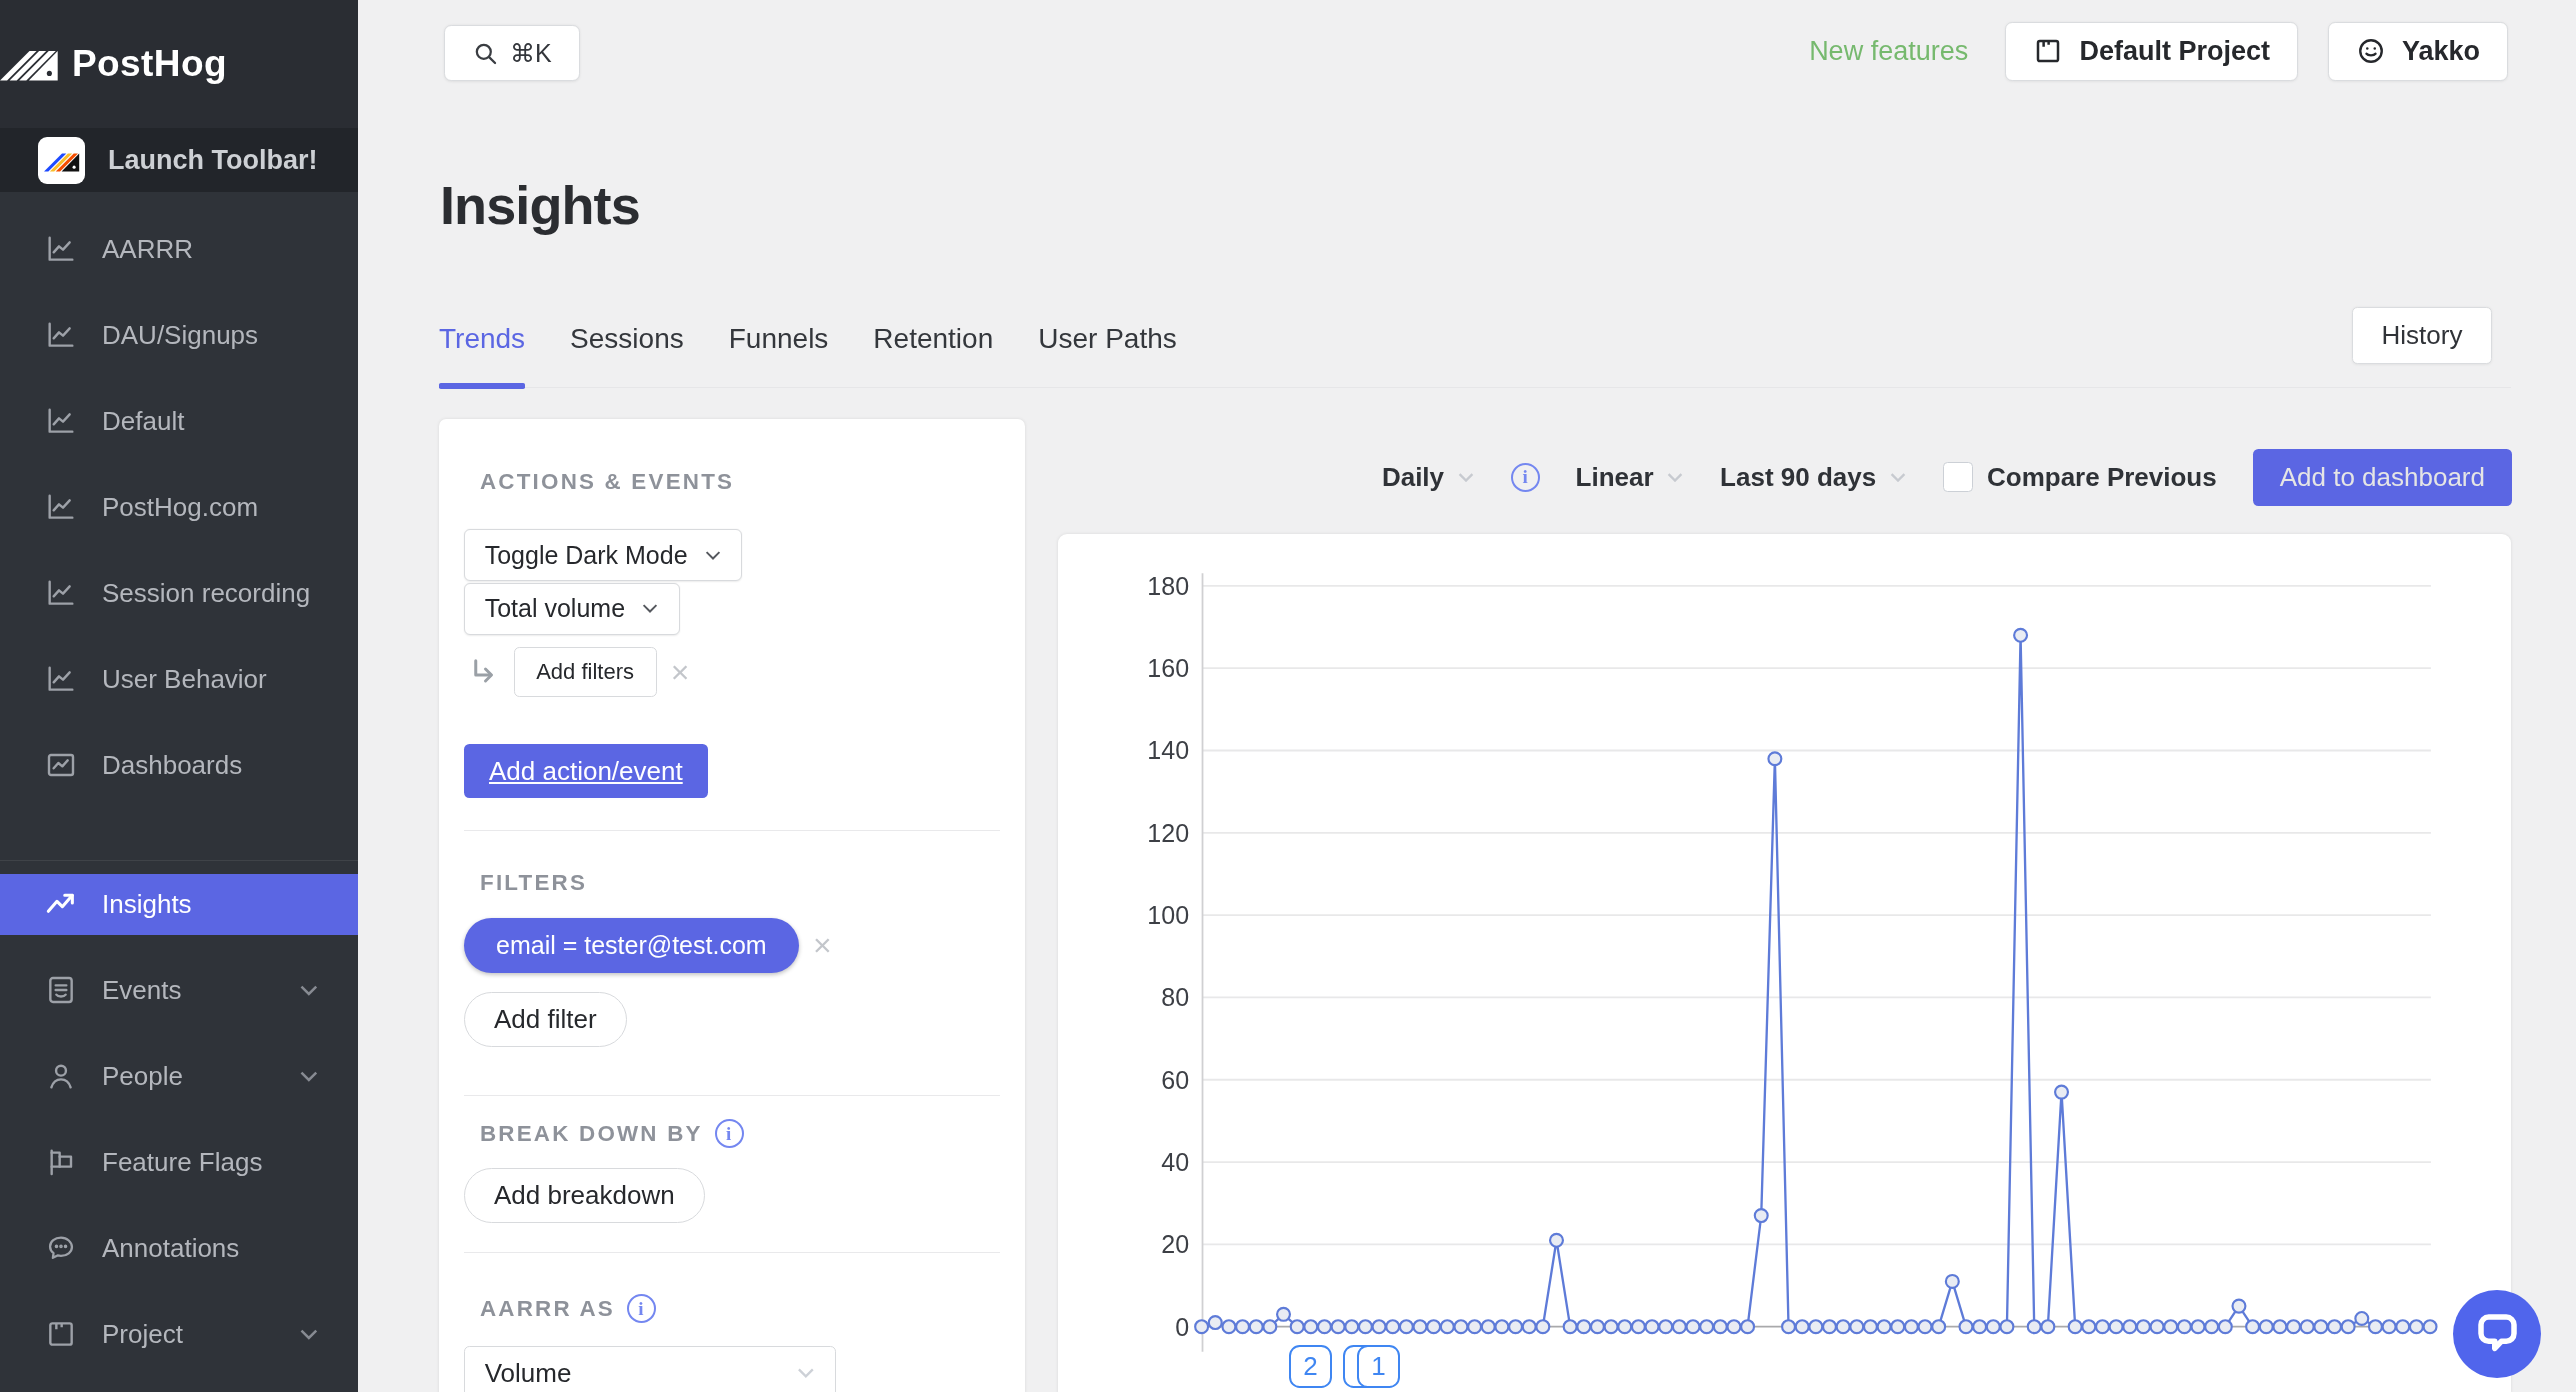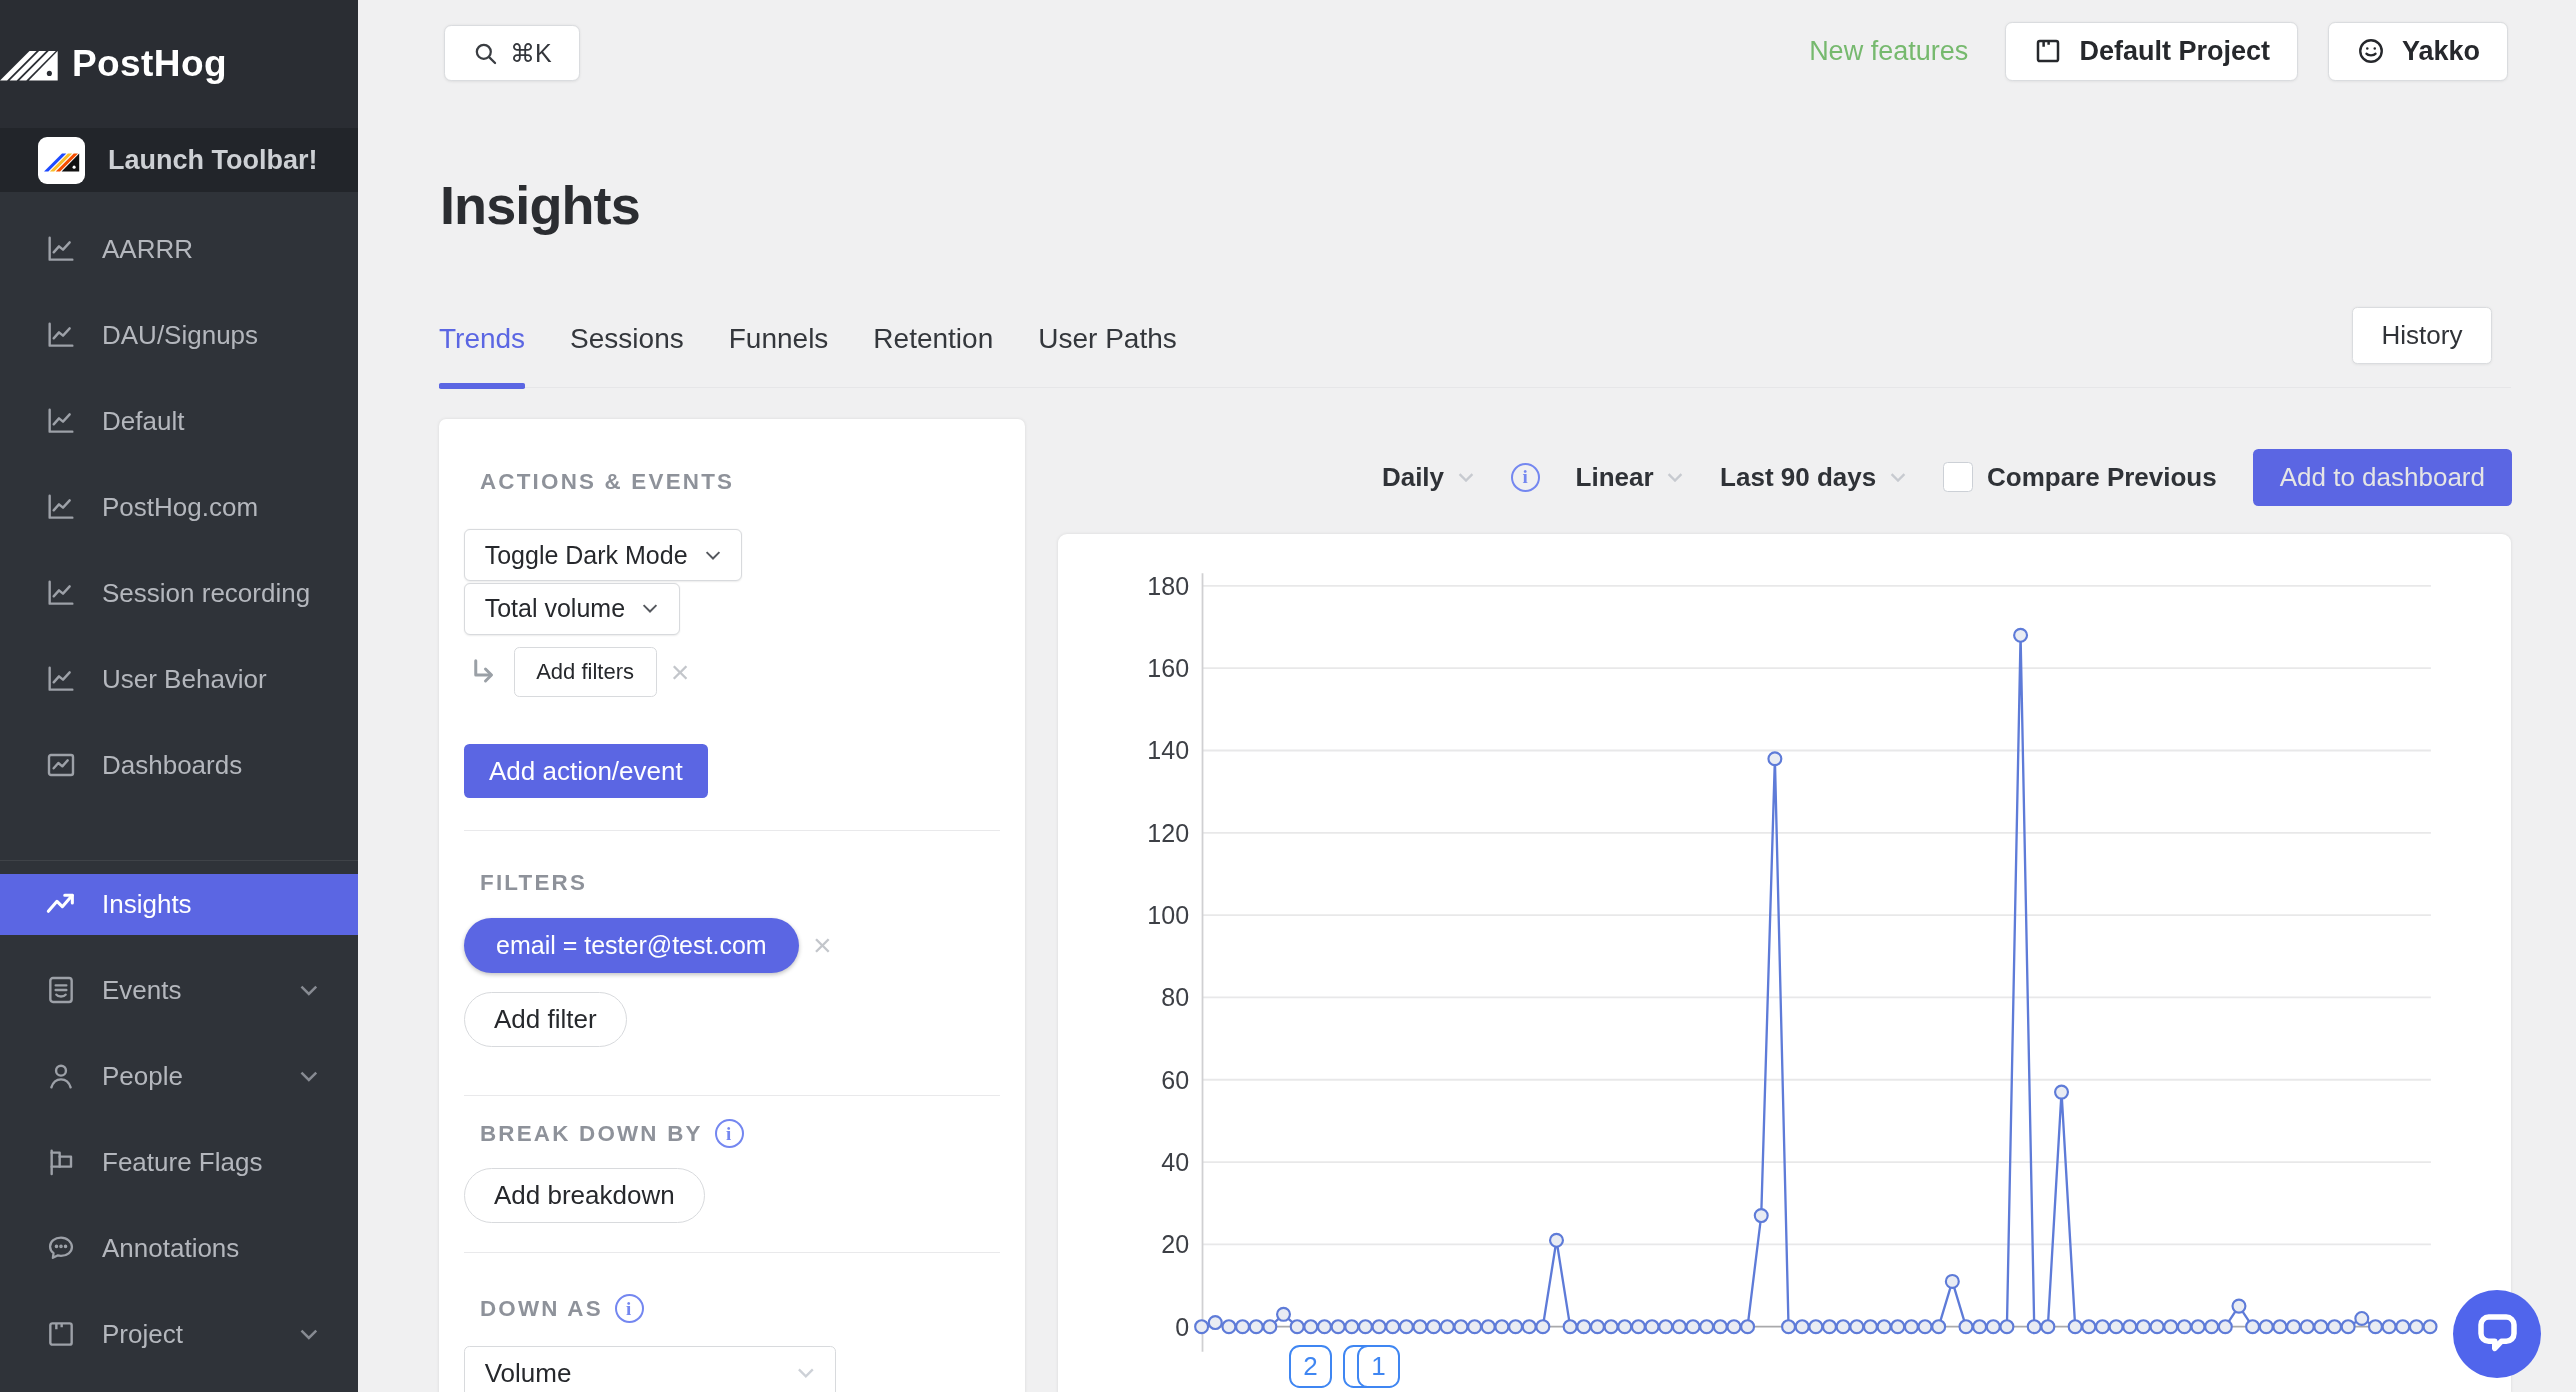--- a/index.html
+++ b/index.html
@@ -48,21 +48,21 @@
   .left-card { position:absolute; left:439px; top:419px; width:586px; height:1002px; background:#fff; border-radius:7.2px; box-shadow:0 0.9px 3.6px rgba(0,0,0,.1); padding:50px 25px 0 25px; }
   .sec-heading { font-size:22.4px; font-weight:700; letter-spacing:2.2px; color:#8e929a; display:flex; align-items:center; gap:12.5px; }
   .drop-btn { background:#fff; border:1.8px solid #d8dadd; border-radius:6px; height:52px; display:inline-flex; align-items:center; gap:16px; padding:0 19.7px; font-size:25px; color:#26282c; cursor:pointer; box-shadow:0 0.9px 1.8px rgba(0,0,0,.08); }
   .drop-btn .dchev { width:18px; height:10.7px; color:#55585e; }
   .dchev svg, .lchev svg { width:100%; height:100%; display:block; }
   .row { display:flex; align-items:center; }
   .elbow { width:30px; height:30px; color:#9aa0a6; margin-left:5.4px; }
   .elbow svg { width:100%; height:100%; }
   .small-btn { background:#fff; border:1.8px solid #d8dadd; border-radius:5.4px; height:50px; padding:0 21.5px; font-size:22px; color:#26282c; display:inline-flex; align-items:center; cursor:pointer; }
   .x-glyph { font-size:32px; color:#c3c6cb; margin-left:14.3px; cursor:pointer; line-height:1; }
-  .primary-btn { background:#5b66e3; color:#fff; border:none; border-radius:5.4px; height:54px; padding:0 25px; font-size:26px; display:inline-flex; align-items:center; cursor:pointer; }
+  .primary-btn { background:#5b66e3; color:#fff; border:none; border-radius:5.4px; height:54px; padding:0 25px; font-size:26px; display:inline-flex; align-items:center; cursor:pointer;text-decoration:underline; }
   .divider { border:none; border-top:1.8px solid #e9e9eb; margin:0; }
   .pill { background:#5b66e3; color:#fff; border-radius:29px; height:55px; display:inline-flex; align-items:center; padding:0 32px; font-size:25px; cursor:pointer; box-shadow:0 1.8px 4.5px rgba(0,0,0,.25); }
   .stadium-btn { background:#fff; border:1.8px solid #d8dadd; border-radius:29px; height:55px; padding:0 29px; font-size:26px; color:#26282c; display:inline-flex; align-items:center; cursor:pointer; }
   .info-dot { width:29px; height:29px; border:2.2px solid #7487f0; color:#7487f0; border-radius:50%; font-size:19px; font-weight:700; display:inline-flex; align-items:center; justify-content:center; font-family:"Liberation Serif", serif; }
   .select-box { width:372px; height:54px; border:1.8px solid #d8dadd; border-radius:5.4px; background:#fff; display:flex; align-items:center; justify-content:space-between; padding:0 19.7px; font-size:26px; color:#26282c; cursor:pointer; }
   .select-box .lchev { width:19.7px; height:11.6px; color:#cdd1d7; }
 
   
   .controls { position:absolute; left:1106px; top:419px; width:1453px; height:116px; display:flex; align-items:center; justify-content:flex-end; gap:36px; padding-right:47px; }
   .ctl { display:flex; align-items:center; gap:12.5px; font-size:26px; font-weight:600; color:#2f3237; cursor:pointer; }
@@ -347,21 +347,21 @@
     <span>BREAK DOWN BY</span>
     <span class="info-dot">i</span>
   </div>
   <div class="row" style="margin-top:19.7px;">
     <button class="stadium-btn">Add breakdown</button>
   </div>
 
   <hr class="divider" style="margin-top:29px;">
 
   <div class="sec-heading" style="margin-top:41px; margin-left:16px;">
-    <span>DOWN AS</span>
+    <span>AARRR AS</span>
     <span class="info-dot">i</span>
   </div>
   <div class="row" style="margin-top:23px;">
     <div class="select-box">
       <span>Volume</span>
       <span class="lchev">
           <svg viewBox="0 0 16 10" fill="none" stroke="currentColor" stroke-width="2">
             <path d="M2 2l6 6 6-6"></path>
           </svg>
         </span>

